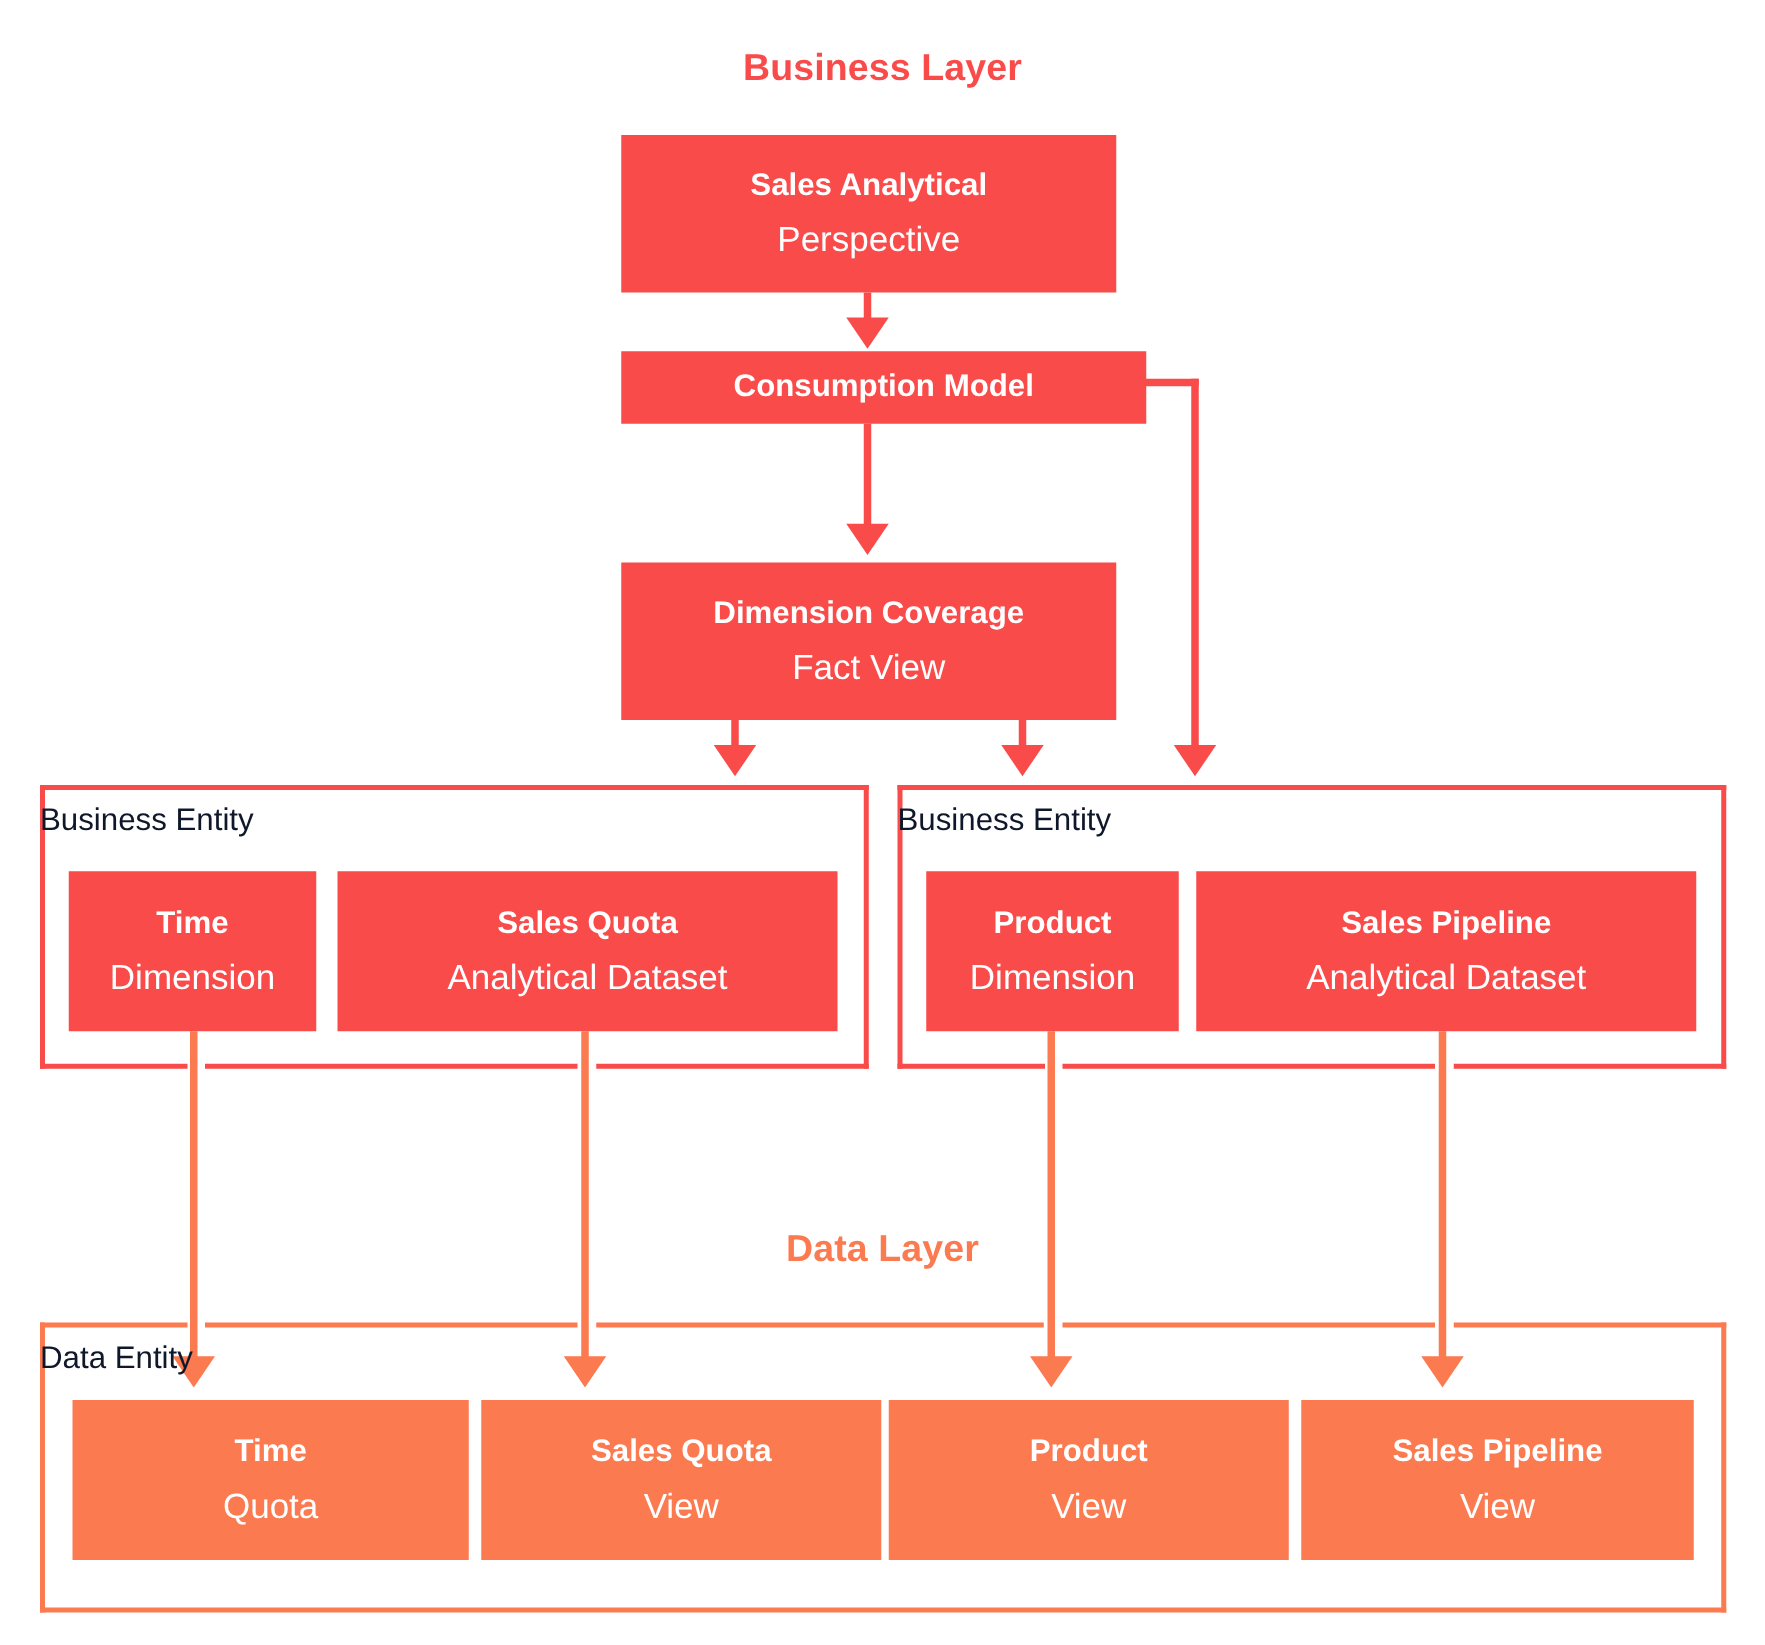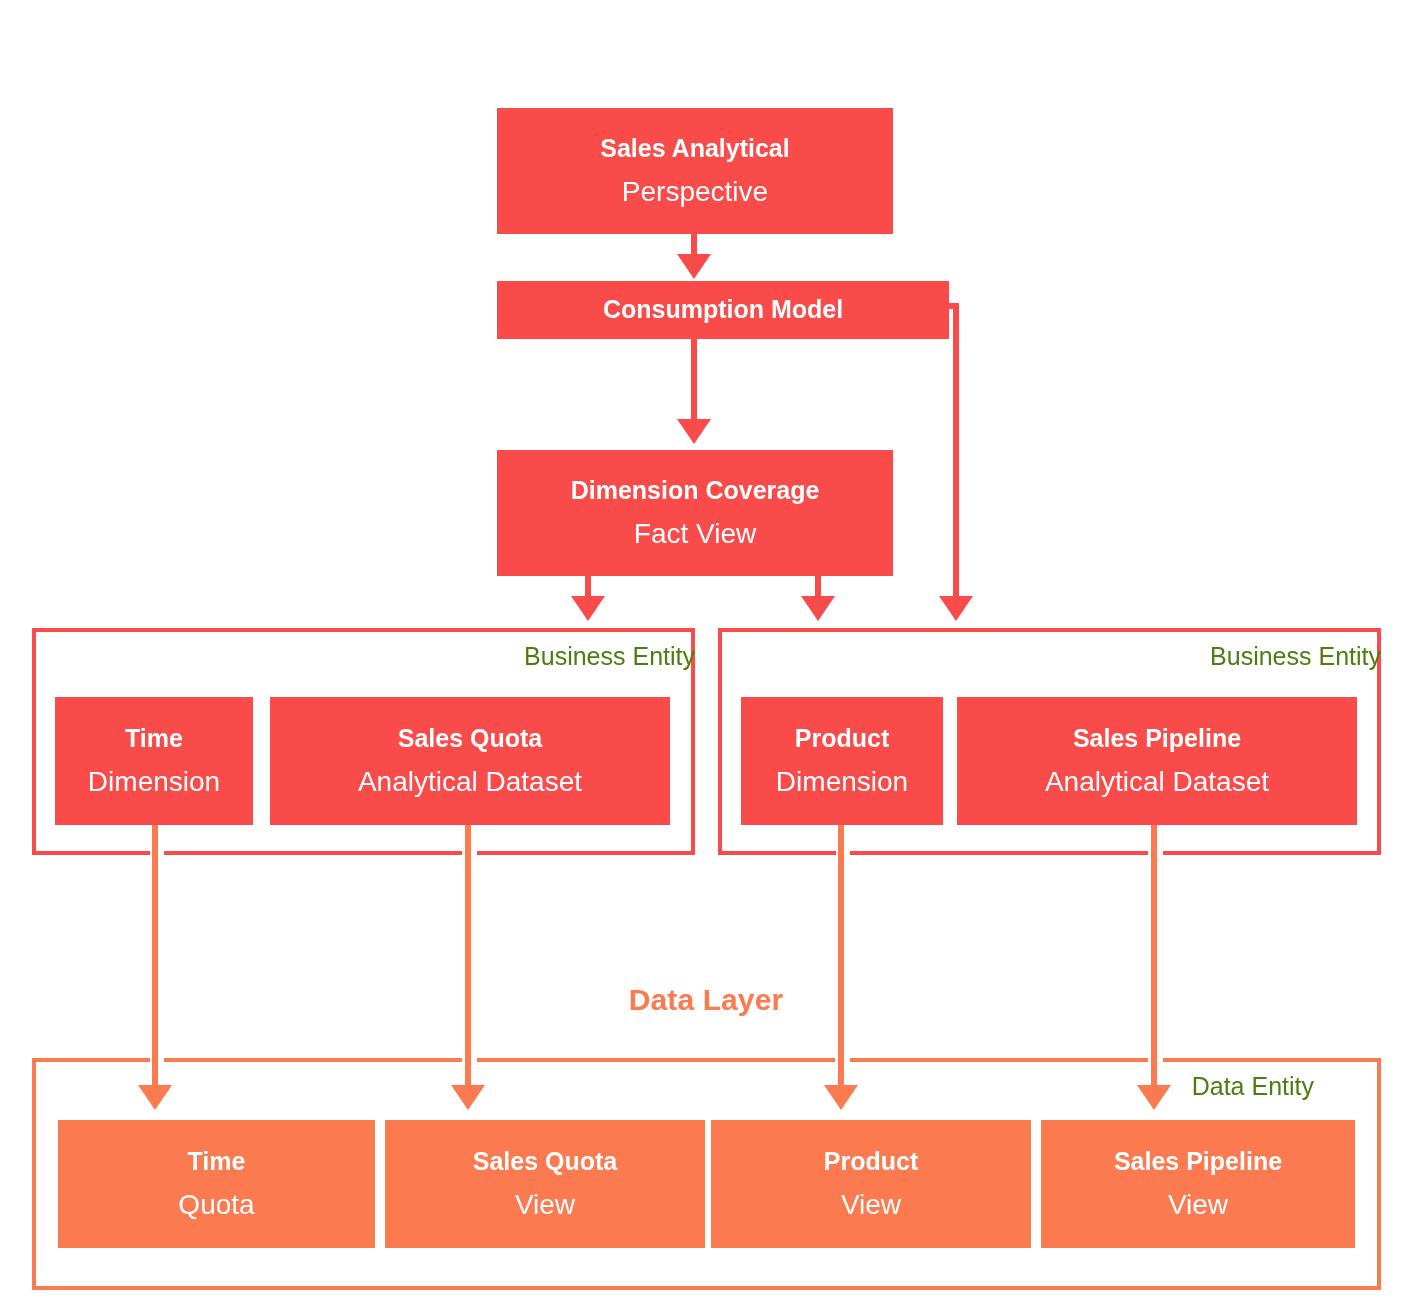--- a/index.html
+++ b/index.html
@@ -62,22 +62,22 @@
     font-size: 28px;
     line-height: 1.18;
     margin-top: 11px;
     white-space: nowrap;
   }
   .node.single .t1 { margin: 0; }
   .biz-node { background: #fa4b4b; }
   .data-node { background: #fb7a50; }
   .frame-label {
     position: absolute;
-    text-align: right;
-    color: #4d7c0f;
+    text-align: left;
+    color: #0f172a;
     font-size: 25px;
     white-space: nowrap;
   }
 
   
   .edge { position: absolute; }
   .edge.red  { background: #fa4b4b; }
   .edge.orange { background: #fb7a50; }
 
   
@@ -94,30 +94,31 @@
     border-right: 17px solid transparent;
   }
   .arrow.red    { border-top: 25px solid #fa4b4b; }
   .arrow.orange { border-top: 25px solid #fb7a50; }
 </style>
 </head>
 <body>
 
 <div id="stage">
 
+  <div class="layer-title" id="business-layer-title">Business Layer</div>
 
   <div class="node biz-node" style="left:497px; top:108px; width:396px; height:126px;">
     <div class="t1">Sales Analytical</div>
     <div class="t2">Perspective</div>
   </div>
 
   <div class="conn v red" style="left:691px; top:234px; height:22px;"></div>
   <div class="arrow red" style="left:677px; top:254px;"></div>
 
-  <div class="node biz-node single" style="left:497px; top:281px; width:452px; height:58px;">
+  <div class="node biz-node single" style="left:497px; top:281px; width:420px; height:58px;">
     <div class="t1">Consumption Model</div>
   </div>
 
   <div class="conn v red" style="left:691px; top:339px; height:82px;"></div>
   <div class="arrow red" style="left:677px; top:419px;"></div>
 
   <div class="conn h red" style="left:893px; top:303px; width:66px;"></div>
   <div class="conn v red" style="left:953px; top:303px; height:295px;"></div>
   <div class="arrow red" style="left:939px; top:596px;"></div>
 
@@ -190,21 +191,21 @@
   <div class="edge orange" style="left:32px; top:1058px; width:118px; height:4px;"></div>
   <div class="edge orange" style="left:164px; top:1058px; width:298px; height:4px;"></div>
   <div class="edge orange" style="left:477px; top:1058px; width:358px; height:4px;"></div>
   <div class="edge orange" style="left:850px; top:1058px; width:298px; height:4px;"></div>
   <div class="edge orange" style="left:1163px; top:1058px; width:218px; height:4px;"></div>
 
   <div class="edge orange" style="left:32px; top:1058px; width:4px; height:232px;"></div>
   <div class="edge orange" style="left:1377px; top:1058px; width:4px; height:232px;"></div>
   <div class="edge orange" style="left:32px; top:1286px; width:1349px; height:4px;"></div>
 
-  <div class="frame-label" style="left:32px; top:1072px; width:1254px;padding-left:28px;">Data Entity</div>
+  <div class="frame-label" style="left:32px; top:1072px; width:1254px;">Data Entity</div>
 
   <div class="node data-node" style="left:58px; top:1120px; width:317px; height:128px;">
     <div class="t1">Time</div>
     <div class="t2">Quota</div>
   </div>
 
   <div class="node data-node" style="left:385px; top:1120px; width:320px; height:128px;">
     <div class="t1">Sales Quota</div>
     <div class="t2">View</div>
   </div>

